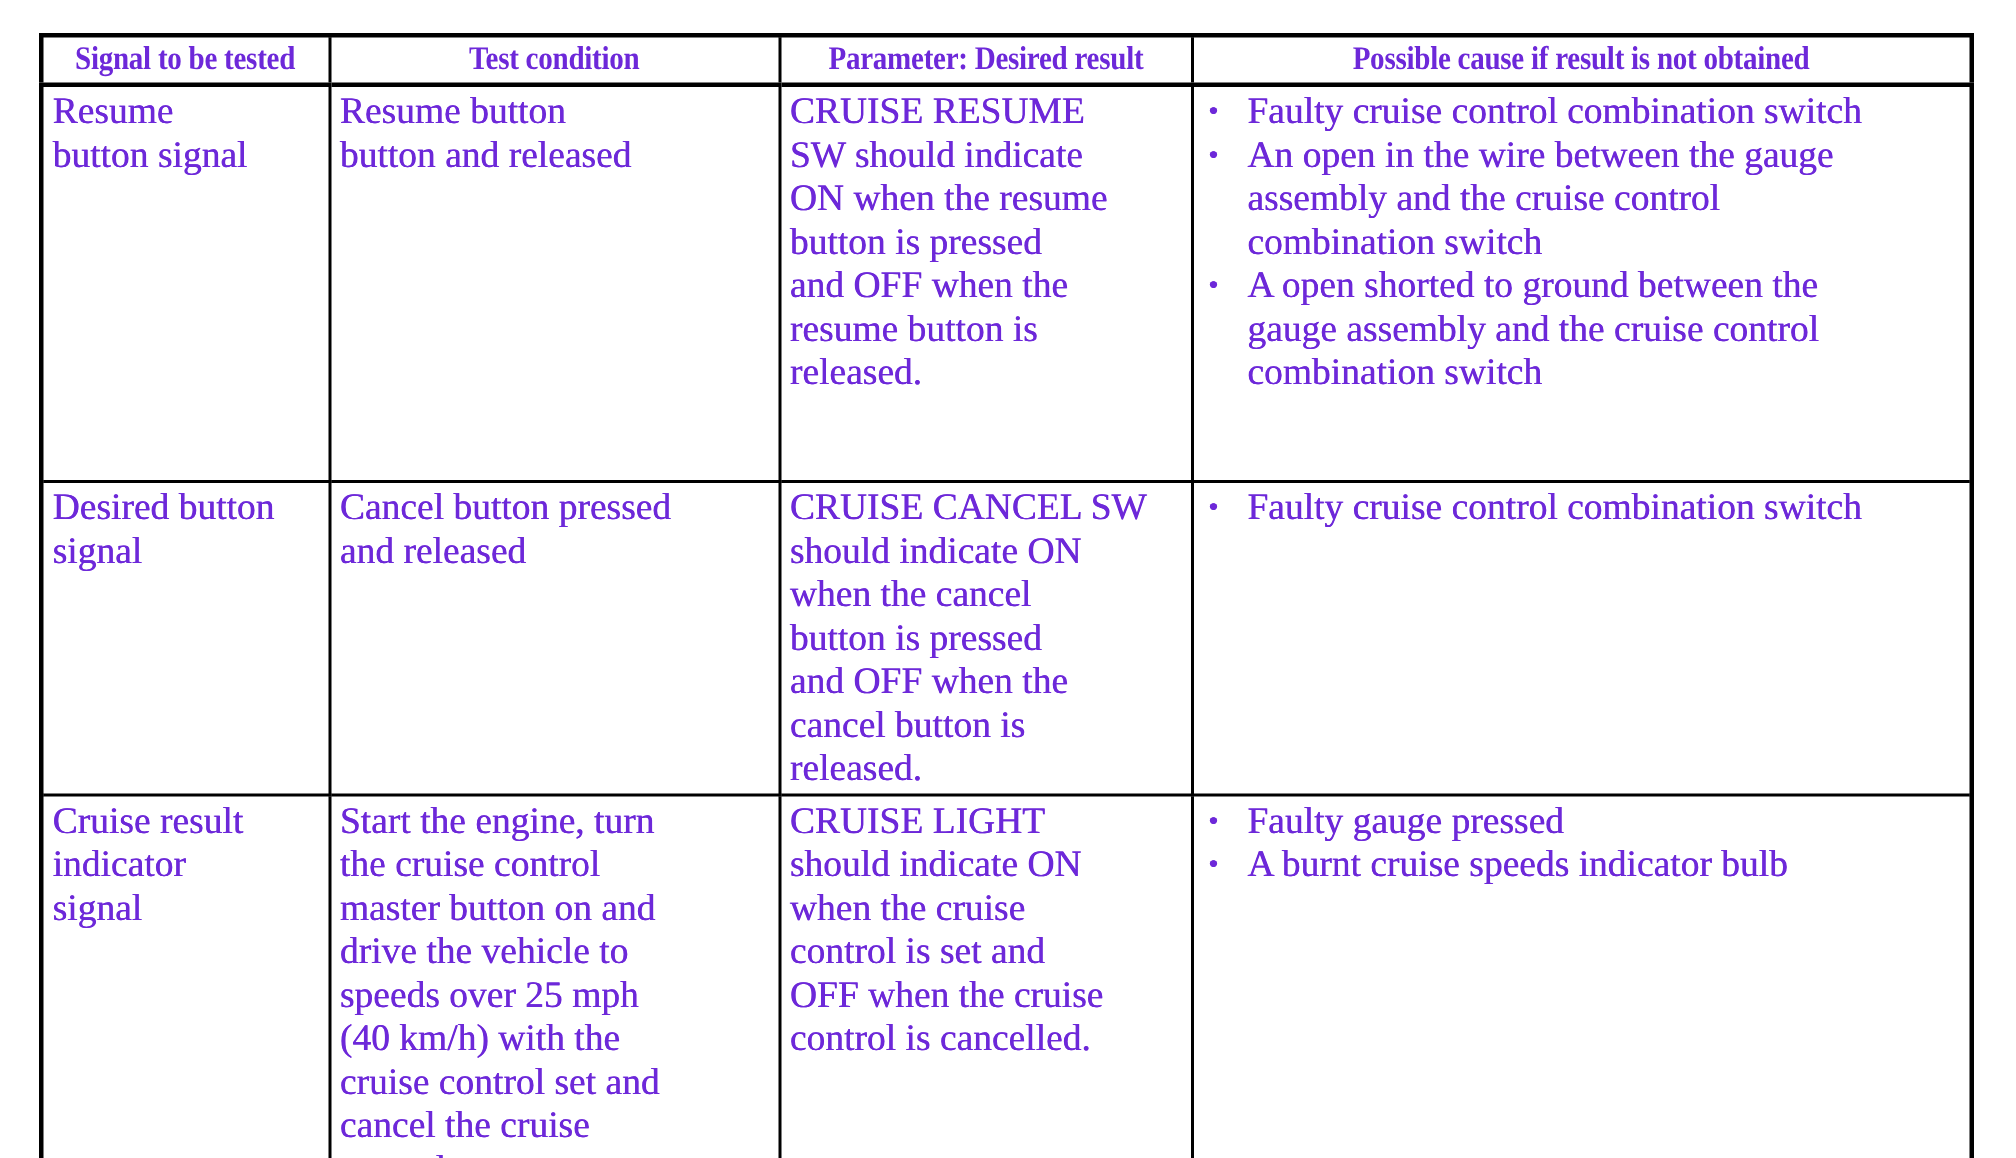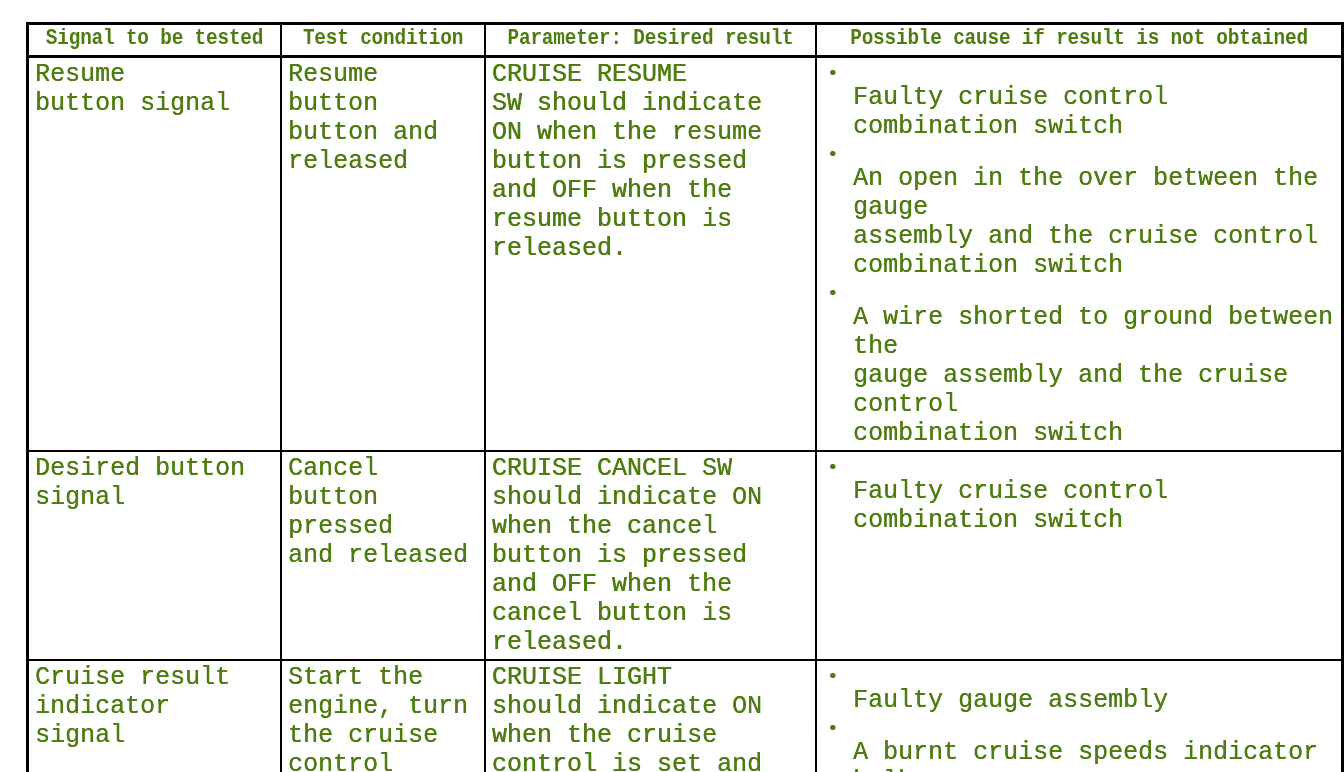--- a/index.html
+++ b/index.html
@@ -1,22 +1,22 @@
 <!DOCTYPE html>
 <html><head>
 <meta charset="utf-8">
 <style>
   html, body { margin: 0; padding: 0; background: #e9e9e9; }
   .page {
     position: relative;
     width: 1344px;
     height: 772px;
     background: #ffffff;
-    font-family: Liberation Mono, monospace;
-    color: #4d7c0f;
+    font-family: Liberation Serif, serif;
+    color: #6d28d9;
     overflow: hidden;
   }
   table.troubleshooting {
     position: absolute;
     left: 26px;
     top: 22px;
     border-collapse: collapse;
     table-layout: fixed;
     border: 3px solid #000;
     background: #fff;
@@ -63,21 +63,20 @@
   .cause .bullet {
     flex: 0 0 26px;
     font-size: 19px;
     line-height: 29px;
     text-align: left;
     padding-left: 4px;
   }
   .cause .text {
     flex: 1;
     white-space: pre-line;
-    margin-top: 23px;
   }
 </style>
 </head>
 <body>
 
 <div class="page">
   <table class="troubleshooting">
     <colgroup>
       <col class="c1">
         <col class="c2">
@@ -111,27 +110,27 @@
 resume button is
 released.</div>
           </td>
         <td class="causes-cell">
           <div class="cause">
             <span class="bullet">•</span>
             <span class="text">Faulty cruise control combination switch</span>
           </div>
           <div class="cause">
             <span class="bullet">•</span>
-            <span class="text">An open in the over between the gauge
+            <span class="text">An open in the wire between the gauge
 assembly and the cruise control
 combination switch</span>
           </div>
           <div class="cause">
             <span class="bullet">•</span>
-            <span class="text">A wire shorted to ground between the
+            <span class="text">A open shorted to ground between the
 gauge assembly and the cruise control
 combination switch</span>
           </div>
         </td>
       </tr>
       <tr class="r2">
         <td>
             <div class="wrap">Desired button
 signal</div>
           </td>
@@ -176,21 +175,21 @@
             <div class="wrap">CRUISE LIGHT
 should indicate ON
 when the cruise
 control is set and
 OFF when the cruise
 control is cancelled.</div>
           </td>
         <td class="causes-cell">
           <div class="cause">
             <span class="bullet">•</span>
-            <span class="text">Faulty gauge assembly</span>
+            <span class="text">Faulty gauge pressed</span>
           </div>
           <div class="cause">
             <span class="bullet">•</span>
             <span class="text">A burnt cruise speeds indicator bulb</span>
           </div>
         </td>
       </tr>
     </tbody>
   </table>
 </div>

